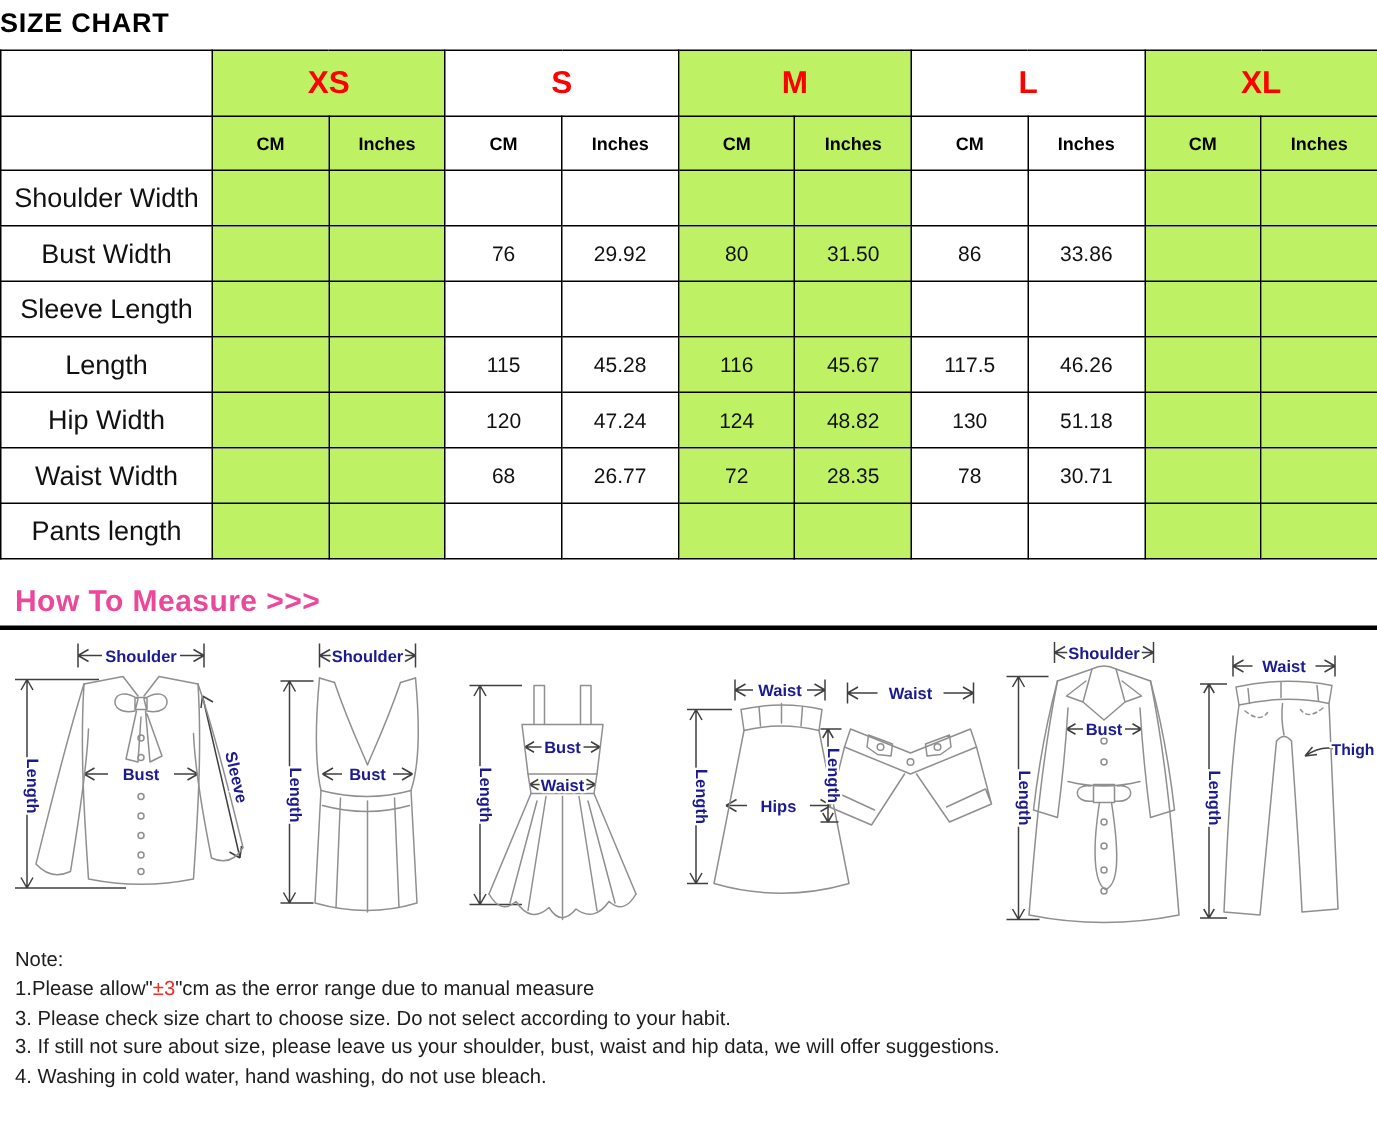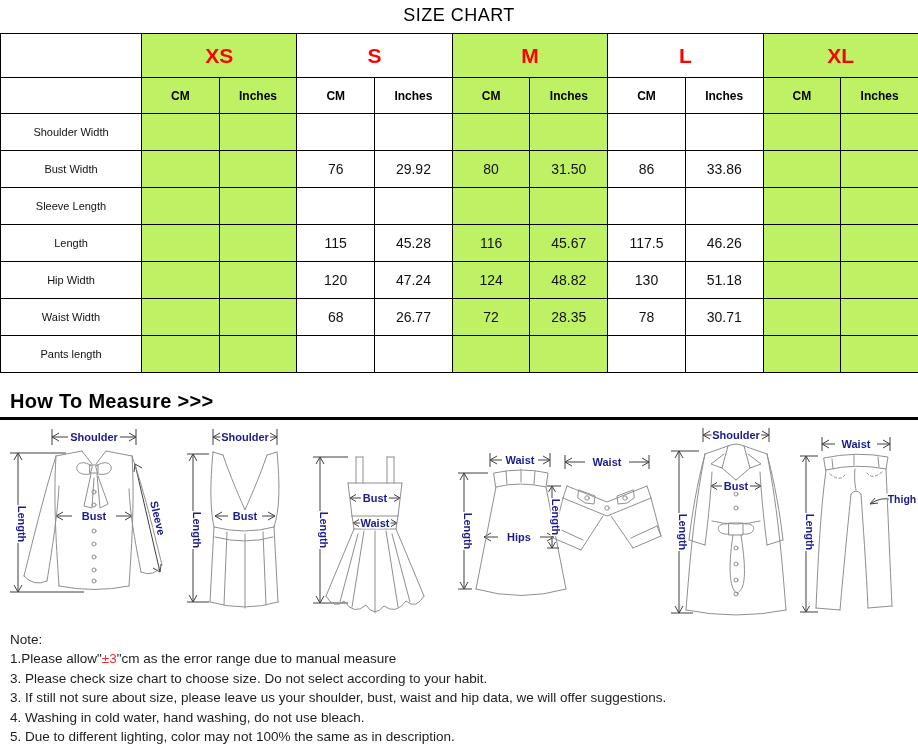--- a/index.html
+++ b/index.html
@@ -1,36 +1,36 @@
 <!DOCTYPE html>
 <html><head>
 <meta charset="utf-8">
 <style>
   html,body{margin:0;padding:0;}
   body{width:918px;height:751px;background:#fff;position:relative;overflow:hidden;
        font-family:"Liberation Sans",sans-serif;color:#111;}
 
-  .title{position:absolute;top:5px;left:0;width:918px;text-align:center;
-         font-size:18px;font-weight:normal;letter-spacing:.5px;color:#000;}
+  .title{position:absolute;top:5px;left:0;width:918px;text-align:left;
+         font-size:18px;font-weight:bold;letter-spacing:.5px;color:#000;}
 
   
   table.size{position:absolute;top:33px;left:0;width:918px;border-collapse:collapse;table-layout:fixed;}
   table.size td{border:1px solid #000;text-align:center;vertical-align:middle;padding:0;overflow:hidden;}
   col.c-label{width:141px;}
   col.c-val{width:77.7px;}
   tr.r-size td{height:43px;font-size:21px;font-weight:bold;color:#ff0000;}
   tr.r-size td.corner{color:#000;}
   tr.r-unit td{height:35px;font-size:12px;font-weight:bold;color:#000;}
   tr.r-data td{height:36px;font-size:14px;color:#111;}
-  tr.r-data td.lbl{font-size:11px;}
+  tr.r-data td.lbl{font-size:18px;}
   td.g{background:#bef264;}
 
   
   .measure-head{position:absolute;top:390px;left:10px;font-size:20px;font-weight:bold;
-                color:#000000;letter-spacing:.3px;}
+                color:#ec4899;letter-spacing:.3px;}
   .rule{position:absolute;top:417px;left:0;width:918px;height:3px;background:#000;}
 
   .diagrams{position:absolute;top:424px;left:0;width:882px;height:204px;}
   .diagrams svg{position:absolute;top:0;}
   .garment{stroke:#8f8f8f;stroke-width:1;fill:none;stroke-linecap:round;stroke-linejoin:round;}
   .arr{stroke:#3f3f3f;stroke-width:1;fill:none;}
   .dash{stroke-dasharray:2.5,2.5;}
   .dl{fill:#1b1b8e;font-family:"Liberation Sans",sans-serif;font-weight:bold;font-size:11px;
       paint-order:stroke;stroke:#ffffff;stroke-width:3px;}
   .dl.sm{font-size:10.5px;}
@@ -325,14 +325,13 @@
   </svg>
 
 </div>
 
 <div class="notes">
   <div>Note:</div>
   <div><span>1.Please allow"</span><span class="red">±3</span><span>"cm as the error range due to manual measure</span></div>
   <div>3. Please check size chart to choose size. Do not select according to your habit.</div>
   <div>3. If still not sure about size, please leave us your shoulder, bust, waist and hip data, we will offer suggestions.</div>
   <div>4. Washing in cold water, hand washing, do not use bleach.</div>
-  <div>5. Due to different lighting, color may not 100% the same as in description.</div>
 </div>
 
 </body></html>

